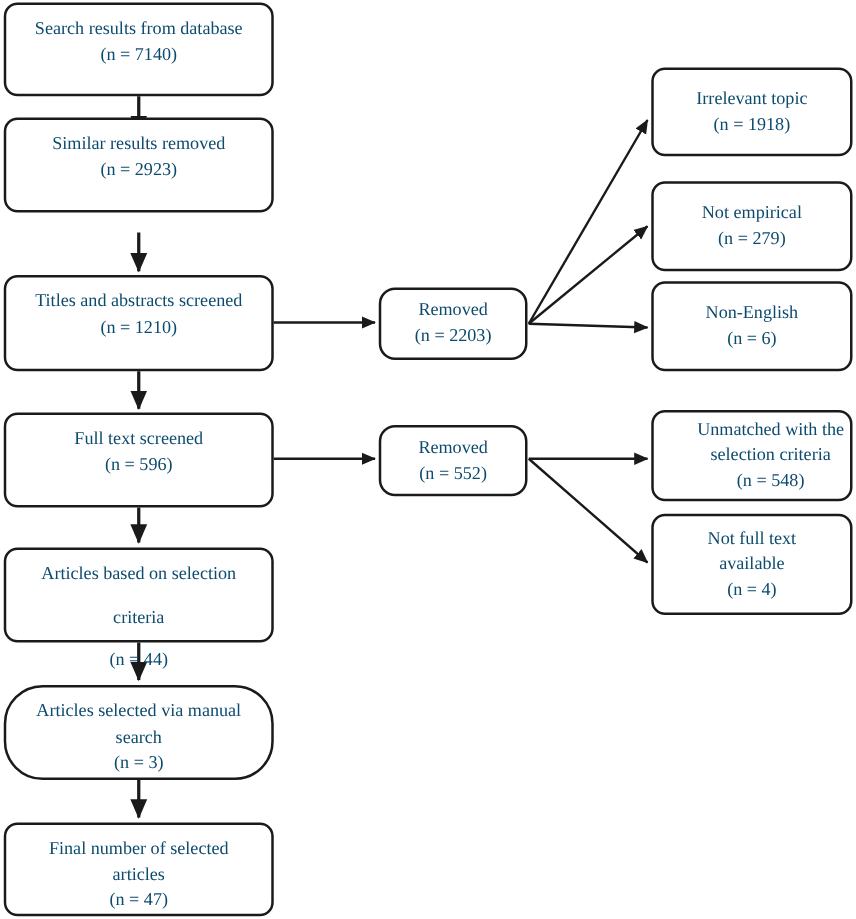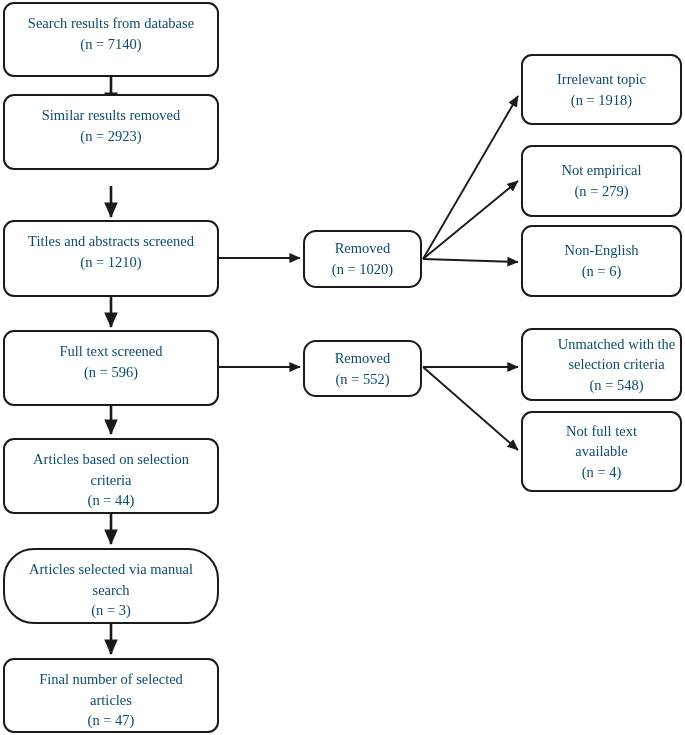--- a/index.html
+++ b/index.html
@@ -103,41 +103,41 @@
   <div class="node" style="left:3px; top:220px; width:216px; height:77px;">
     <span class="node-line">Titles and abstracts screened</span>
     <span class="node-line">(n = 1210)</span>
   </div>
 
   <div class="node" style="left:3px; top:330px; width:216px; height:76px;">
     <span class="node-line">Full text screened</span>
     <span class="node-line">(n = 596)</span>
   </div>
 
-  <div class="node" style="left:3px; top:438px; width:216px; height:76px;">
+  <div class="node" style="left:3px; top:438px; width:216px; height:76px;gap:14px;">
     <span class="node-line">Articles based on selection</span>
     <span class="node-line">criteria</span>
     <span class="node-line">(n = 44)</span>
   </div>
 
   <div class="node" style="left:3px; top:548px; width:216px; height:76px;border-radius:31px;">
     <span class="node-line">Articles selected via manual</span>
     <span class="node-line">search</span>
     <span class="node-line">(n = 3)</span>
   </div>
 
   <div class="node" style="left:3px; top:658px; width:216px; height:75px;">
     <span class="node-line">Final number of selected</span>
     <span class="node-line">articles</span>
     <span class="node-line">(n = 47)</span>
   </div>
 
   <div class="node mid" style="left:303px; top:230px; width:119px; height:58px;">
     <span class="node-line">Removed</span>
-    <span class="node-line">(n = 1020)</span>
+    <span class="node-line">(n = 2203)</span>
   </div>
 
   <div class="node mid" style="left:303px; top:340px; width:119px; height:57px;">
     <span class="node-line">Removed</span>
     <span class="node-line">(n = 552)</span>
   </div>
 
   <div class="node rightcol" style="left:521px; top:54px; width:161px; height:71px;">
     <span class="node-line">Irrelevant topic</span>
     <span class="node-line">(n = 1918)</span>

